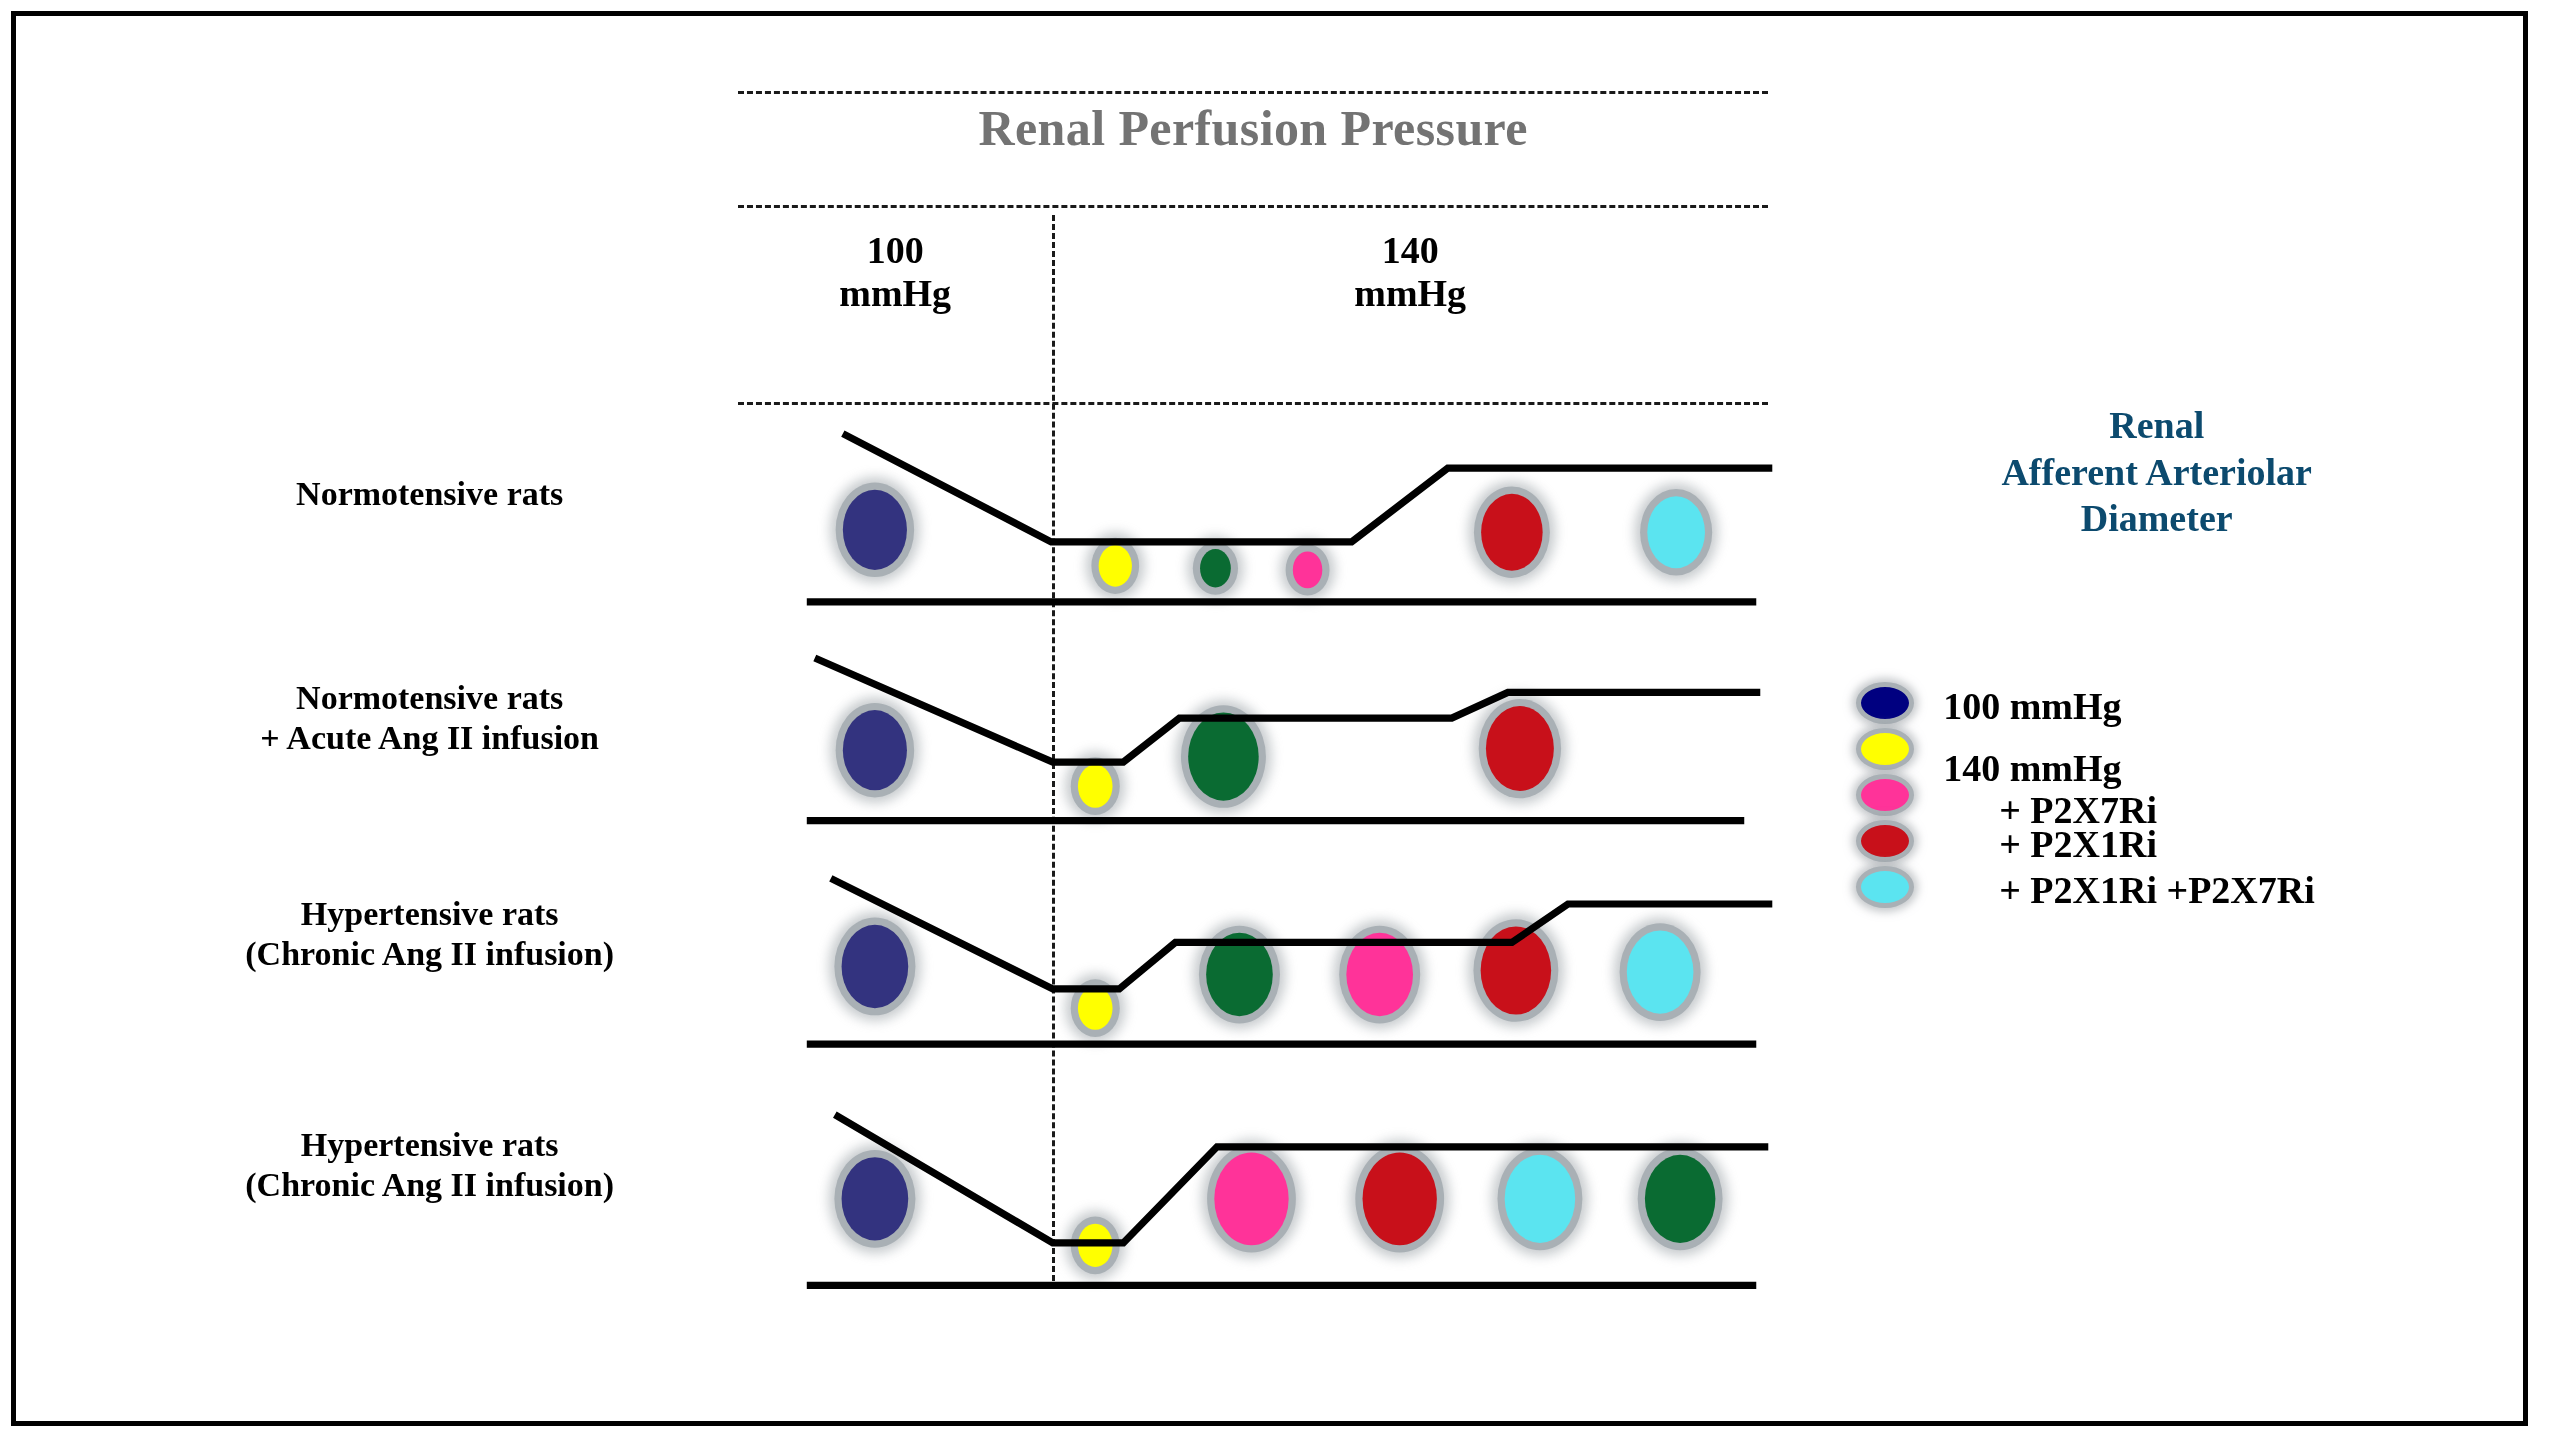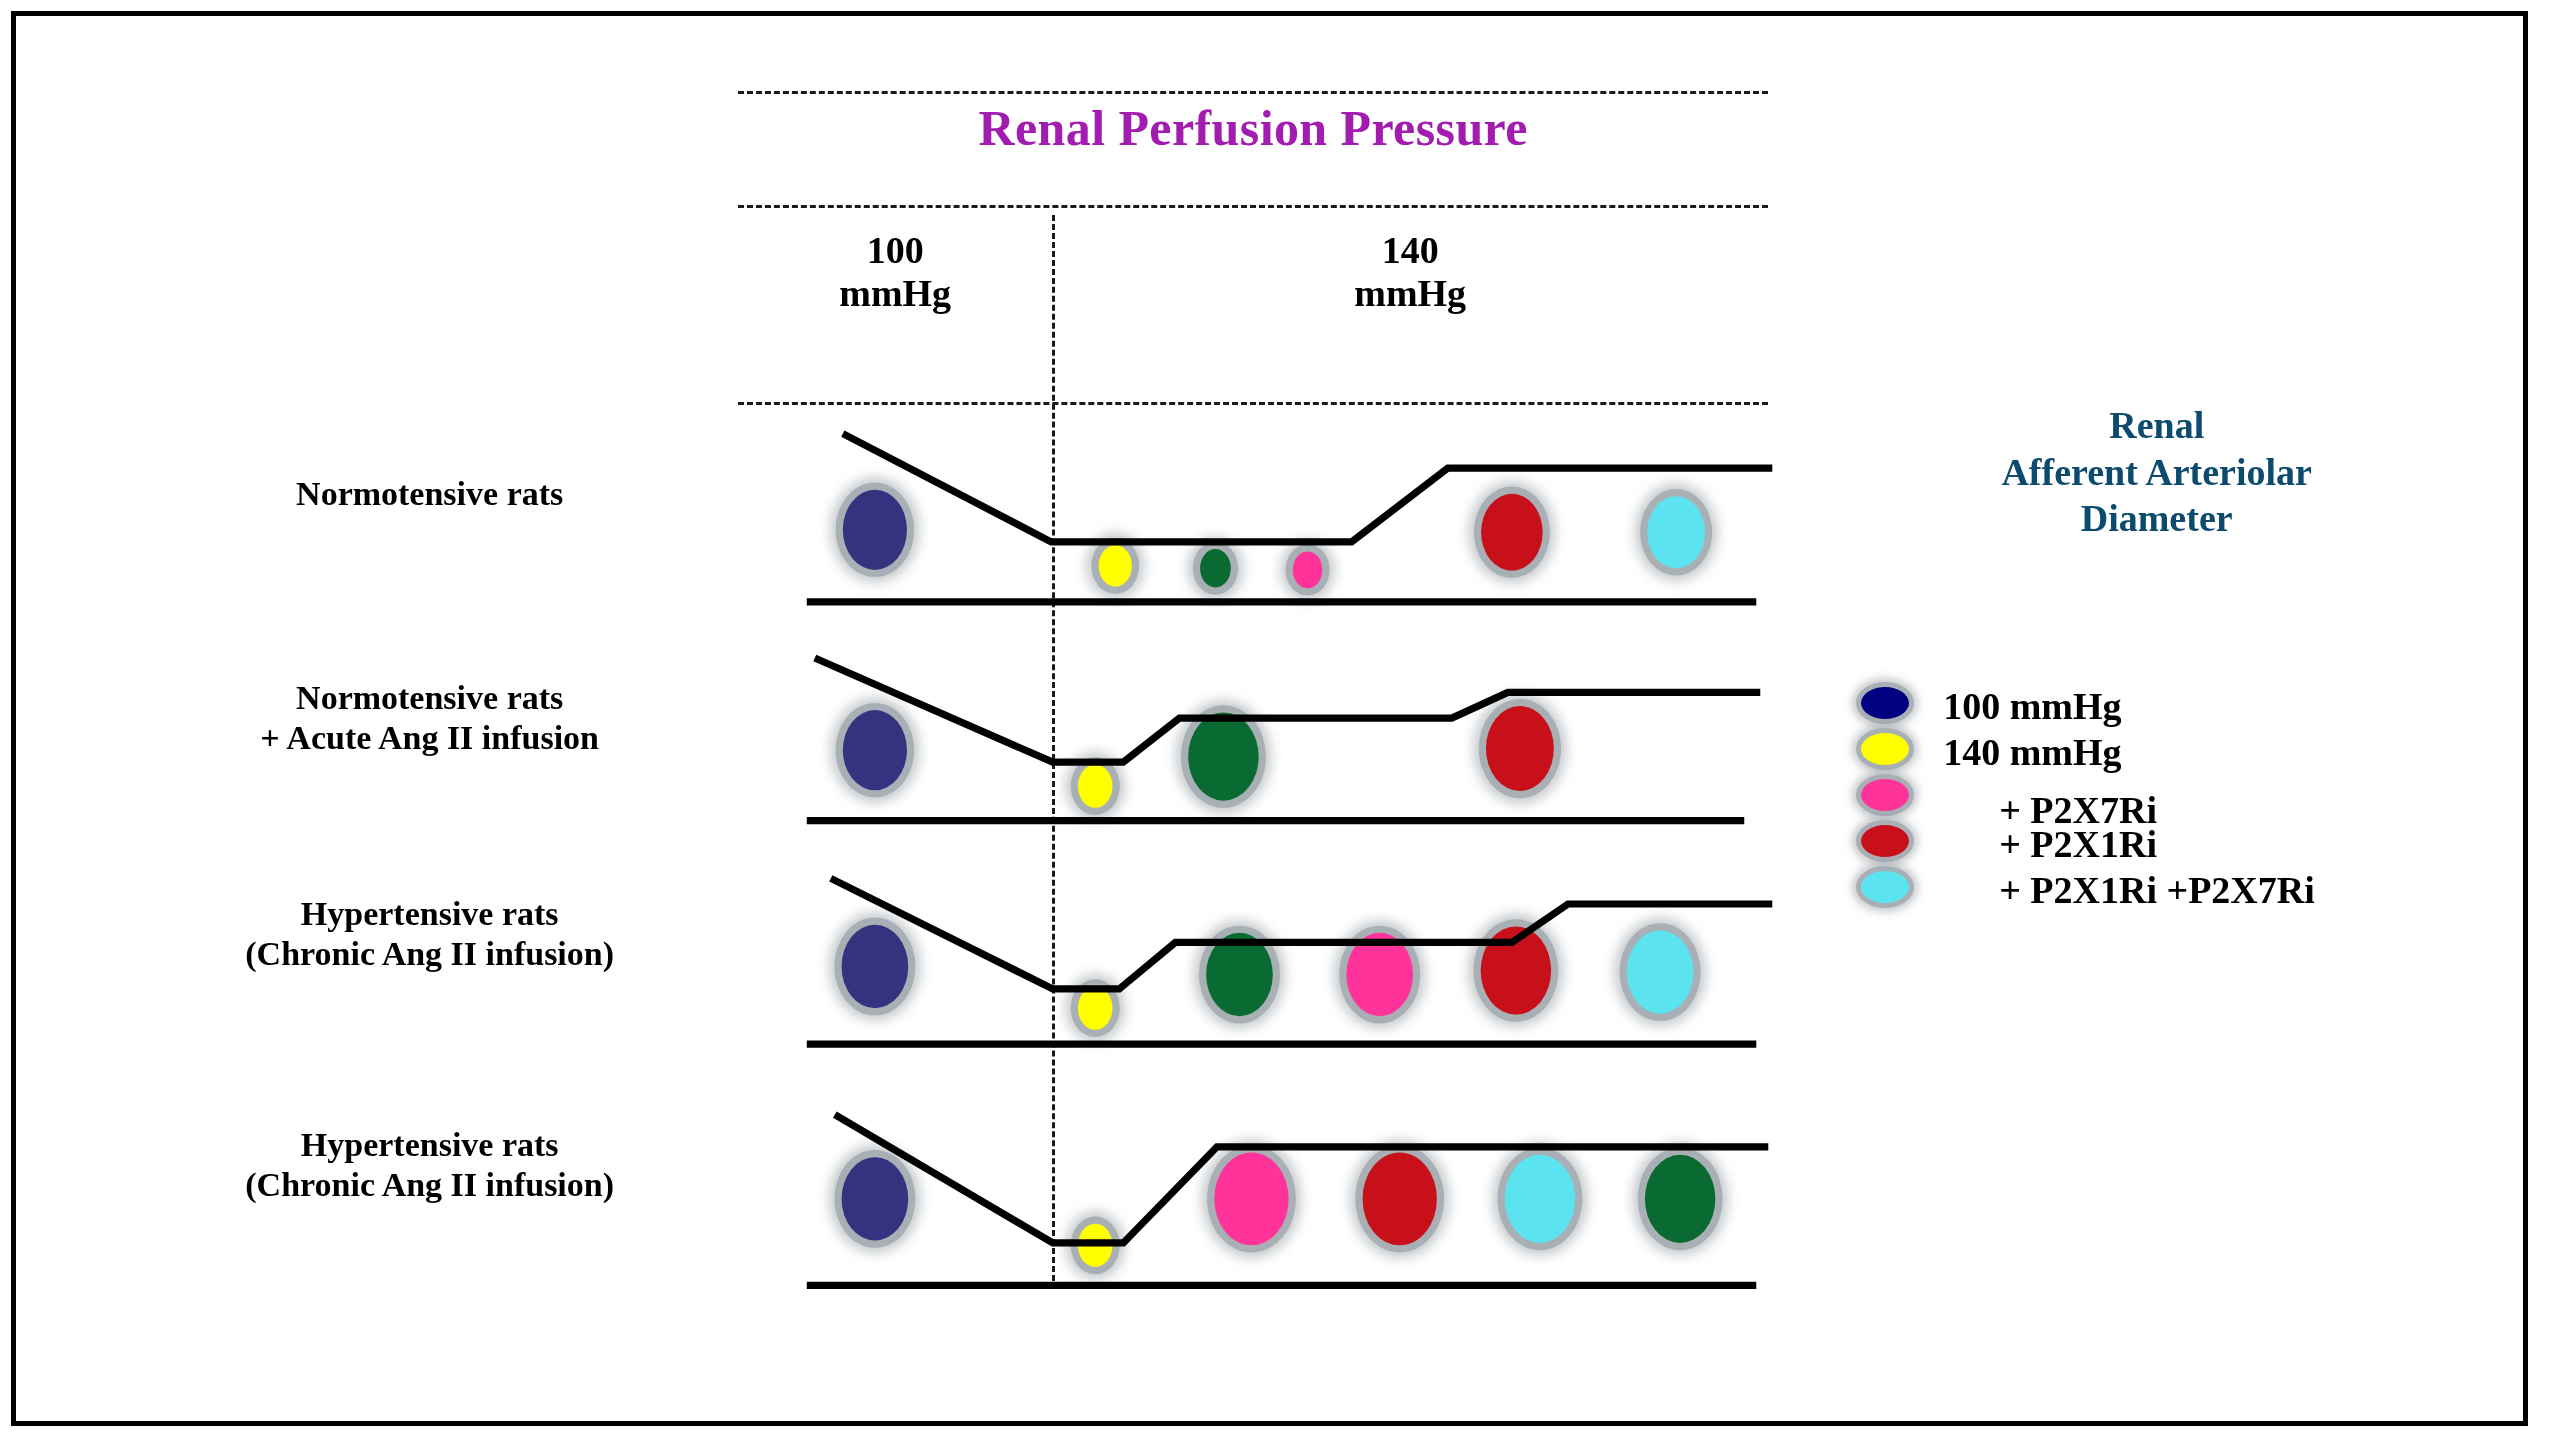--- a/index.html
+++ b/index.html
@@ -21,21 +21,21 @@
     border-top:3.2px dashed #1a1a1a;
   }
   .dashed-v{
     position:absolute;width:0;
     border-left:3.2px dashed #1a1a1a;
   }
   #header-title{
     position:absolute;
     left:733px;top:95px;width:1030px;
     text-align:center;
-    font-size:50px;font-weight:bold;color:#a21caf;
+    font-size:50px;font-weight:bold;color:#737373;
     letter-spacing:0.4px;
     white-space:nowrap;
   }
   .press-col{
     position:absolute;
     text-align:center;
     font-size:38px;font-weight:bold;color:#000000;
     line-height:1.12;
   }
   #press-100{left:733px;top:224px;width:314px;}
@@ -259,21 +259,21 @@
   <div id="legend-title" style="left: 1824px; top: 386px;">Renal
 Afferent Arteriolar
 Diameter</div>
   <div id="legend-list" style="left: 1840px; top: 666px;">
       <div class="legend-row">
         <span class="legend-swatch" style="background: rgb(0, 0, 128);"></span>
         <span class="legend-label" style="left: 87px;">100 mmHg</span>
       </div>
       <div class="legend-row">
         <span class="legend-swatch" style="background: rgb(255, 255, 0);"></span>
-        <span class="legend-label" style="left: 87px;">140 mmHg</span>
+        <span class="legend-label" style="left: 87px; margin-top: 16px;">140 mmHg</span>
       </div>
       <div class="legend-row">
         <span class="legend-swatch" style="background: rgb(255, 51, 153);"></span>
         <span class="legend-label" style="left: 143px; margin-top: 12px;">+ P2X7Ri</span>
       </div>
       <div class="legend-row">
         <span class="legend-swatch" style="background: rgb(200, 16, 26);"></span>
         <span class="legend-label" style="left: 143px;">+ P2X1Ri</span>
       </div>
       <div class="legend-row">

